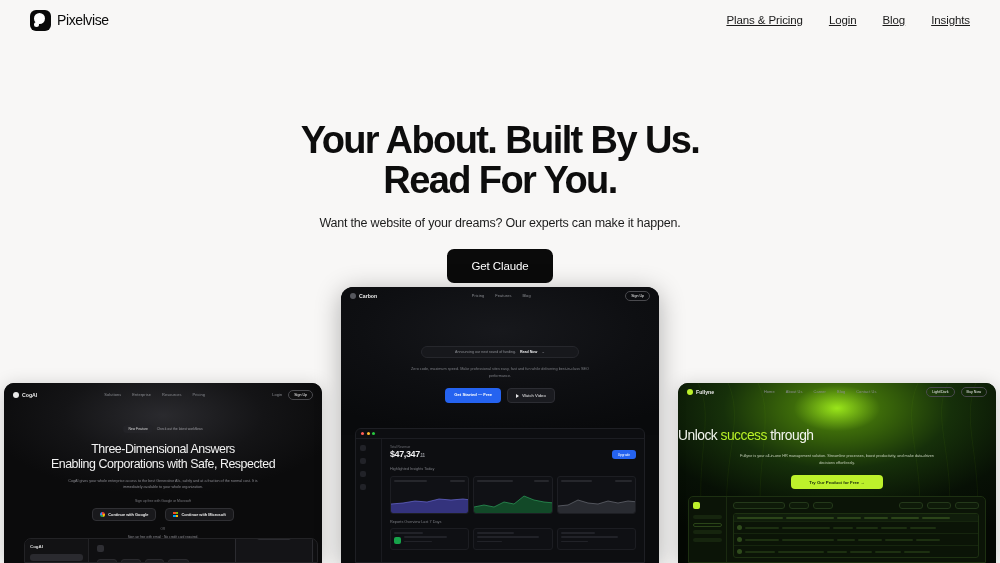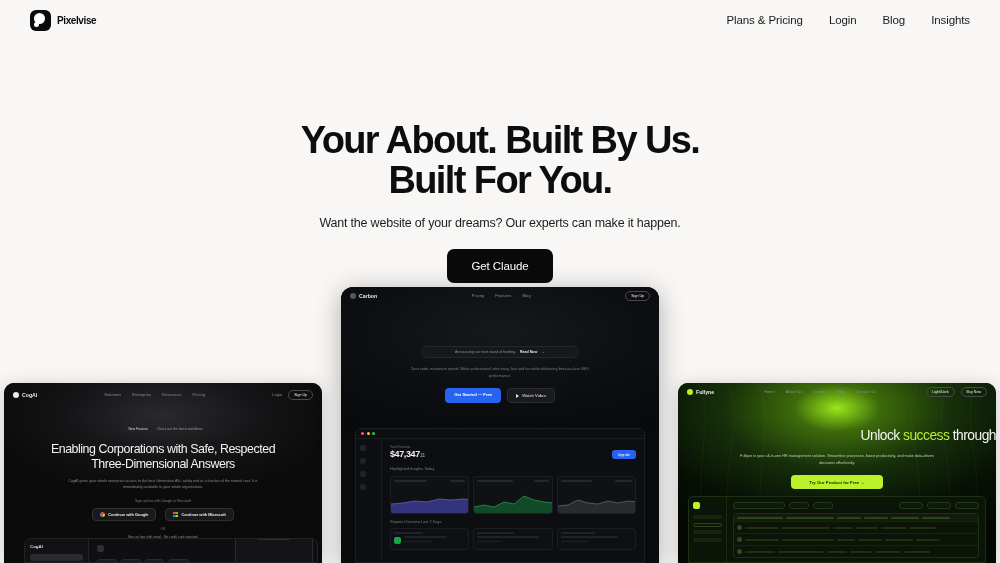--- a/index.html
+++ b/index.html
@@ -14,24 +14,24 @@
   
   .header { position:absolute; top:0; left:0; width:1000px; height:40px;
             display:flex; align-items:center; padding:0 30px; }
   .brand { display:flex; align-items:center; gap:6px; }
   .logo-mark { width:21px; height:21px; border-radius:6px; background:#0a0a0a;
                position:relative; flex:none; }
   .logo-mark .big { position:absolute; width:11px; height:11px; border-radius:50%;
                     background:#ffffff; left:4px; top:3px; }
   .logo-mark .small { position:absolute; width:5px; height:5px; border-radius:50%;
                       background:#ffffff; left:4px; top:12px; }
-  .brand-name { font-size:10px; font-weight:bold; letter-spacing:-0.4px; color:#0a0a0a; }
+  .brand-name { font-size:14px; font-weight:normal; letter-spacing:-0.4px; color:#0a0a0a; }
 
   .nav { margin-left:auto; display:flex; align-items:center; gap:26px; }
-  .nav-link { font-size:11.5px; color:#1a1a1a; letter-spacing:-0.1px; cursor:pointer; }
+  .nav-link { font-size:11.5px; color:#1a1a1a; letter-spacing:-0.1px; cursor:pointer;text-decoration:underline; }
   .quote-btn { background:#0a0a0a; color:#ffffff; font-size:11px; letter-spacing:-0.1px;
                border:none; border-radius:999px; padding:8px 17px; cursor:pointer;
                margin-left:14px; font-family:"Liberation Sans", sans-serif; }
 
   
   .hero { position:absolute; top:120px; left:0; width:1000px; text-align:center; }
   .hero h1 { font-size:38px; line-height:40px; font-weight:bold; letter-spacing:-1.6px;
              color:#0d0d0d; }
   .hero h1 span { display:block; }
   .hero-sub { margin-top:16px; font-size:12.5px; color:#1c1c1c; letter-spacing:-0.2px; }
@@ -166,22 +166,22 @@
   .carb-row { flex:1; height:22px; background:#0f1014; border:.5px solid #1c1d22;
               border-radius:3px; padding:3px; }
   .carb-rowline { height:1.8px; border-radius:1px; background:#212228; margin-bottom:2.5px; }
   .sq-green { width:7px; height:7px; border-radius:2px; background:#16a34a; }
 
   
   .full-bg { position:absolute; inset:0;
              background:radial-gradient(ellipse 85% 80% at 50% 14%, #9ae61a 0%, #3d6b0a 16%, #16300a 42%, #071005 72%, #040803 100%); }
   .full-lines { position:absolute; inset:0; opacity:.30; }
   .full-hero { position:absolute; left:0; top:0; width:318px; }
-  .full-h1 { margin-top:28px; text-align:right; font-size:13.8px; line-height:16px;
-             color:#f3f6ef; letter-spacing:-0.5px; font-weight:normal;margin-left:20px; }
+  .full-h1 { margin-top:28px; text-align:left; font-size:13.8px; line-height:16px;
+             color:#f3f6ef; letter-spacing:-0.5px; font-weight:normal; }
   .full-h1 em { font-style:normal; color:#b9f227; }
   .full-p { margin:9px auto 0; width:205px; text-align:center; font-size:3.8px;
             line-height:6.5px; color:#c2cdb6; }
   .full-cta { margin:9px auto 0; width:92px; text-align:center; background:#bdf12b;
               color:#15260a; font-size:4.3px; font-weight:bold; border-radius:4px;
               padding:4.5px 0; }
 
   .full-app { position:absolute; left:10px; top:113px; width:298px; height:67px;
               background:#0b1407; border:.5px solid #1d3011; border-radius:5px 5px 0 0;
               display:flex; overflow:hidden; }
@@ -220,21 +220,21 @@
     <span class="nav-link">Plans &amp; Pricing</span>
     <span class="nav-link">Login</span>
     <span class="nav-link">Blog</span>
     <span class="nav-link">Insights</span>
   </nav>
 </div>
 
 <div class="hero">
   <h1>
     <span>Your About. Built By Us.</span>
-    <span>Built For You.</span>
+    <span>Read For You.</span>
   </h1>
   <div class="hero-sub">Want the website of your dreams? Our experts can make it happen.</div>
   <button class="get-started">Get Claude</button>
 </div>
 
 <div class="showcase">
 
   <div class="card card-left">
     <div class="cog-bg"></div>
     <div class="cog-inner">
@@ -254,22 +254,22 @@
           <span class="mini-pill">Sign Up</span>
         </span>
       </div>
 
       <div class="cog-badge">
         <span class="badge-new">New Feature</span>
         <span class="badge-txt">Check out the latest workflows</span>
       </div>
 
       <div class="cog-h1">
+        <div>Three-Dimensional Answers</div>
         <div>Enabling Corporations with Safe, Respected</div>
-        <div>Three-Dimensional Answers</div>
       </div>
       <div class="cog-p">CogAI gives your whole enterprise access to the best Generative AIs, safely and at a fraction of the normal cost. It is immediately available to your whole organization.</div>
       <div class="cog-or">Sign up free with Google or Microsoft</div>
       <div class="cog-oauth">
         <span class="oauth">
           <span class="gico"></span>
           <span>Continue with Google</span>
         </span>
         <span class="oauth">
           <span class="mico">

